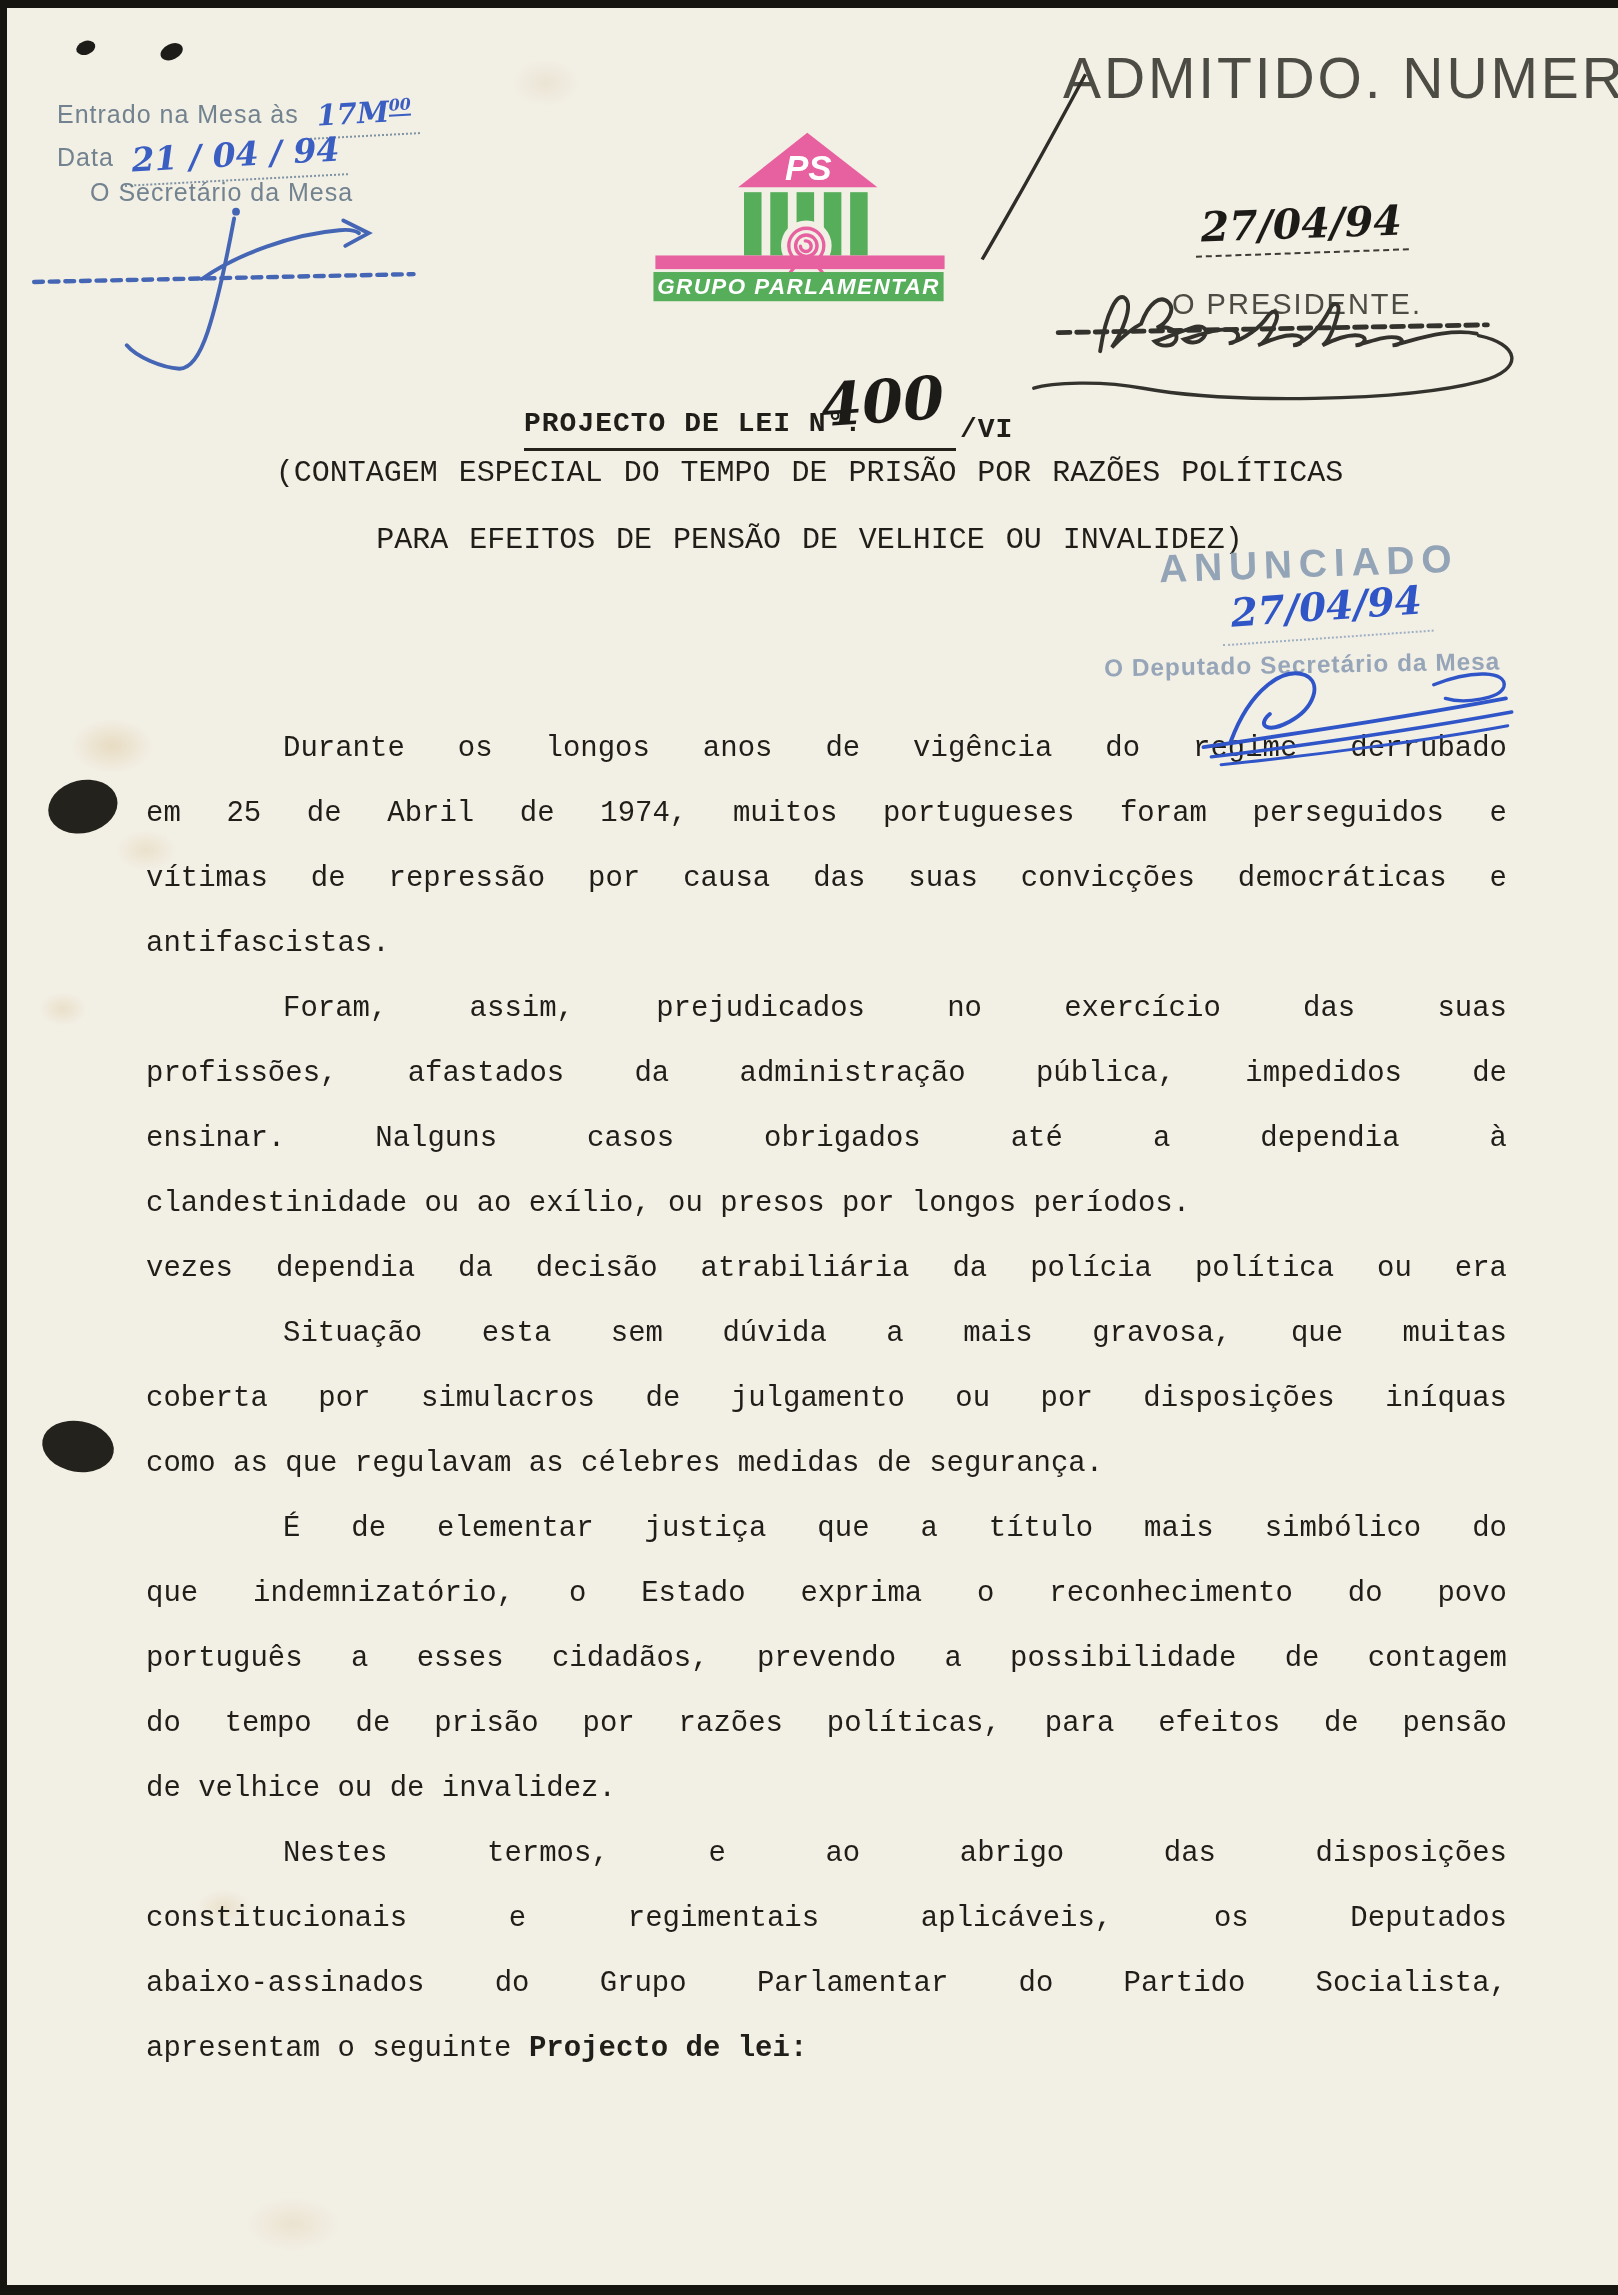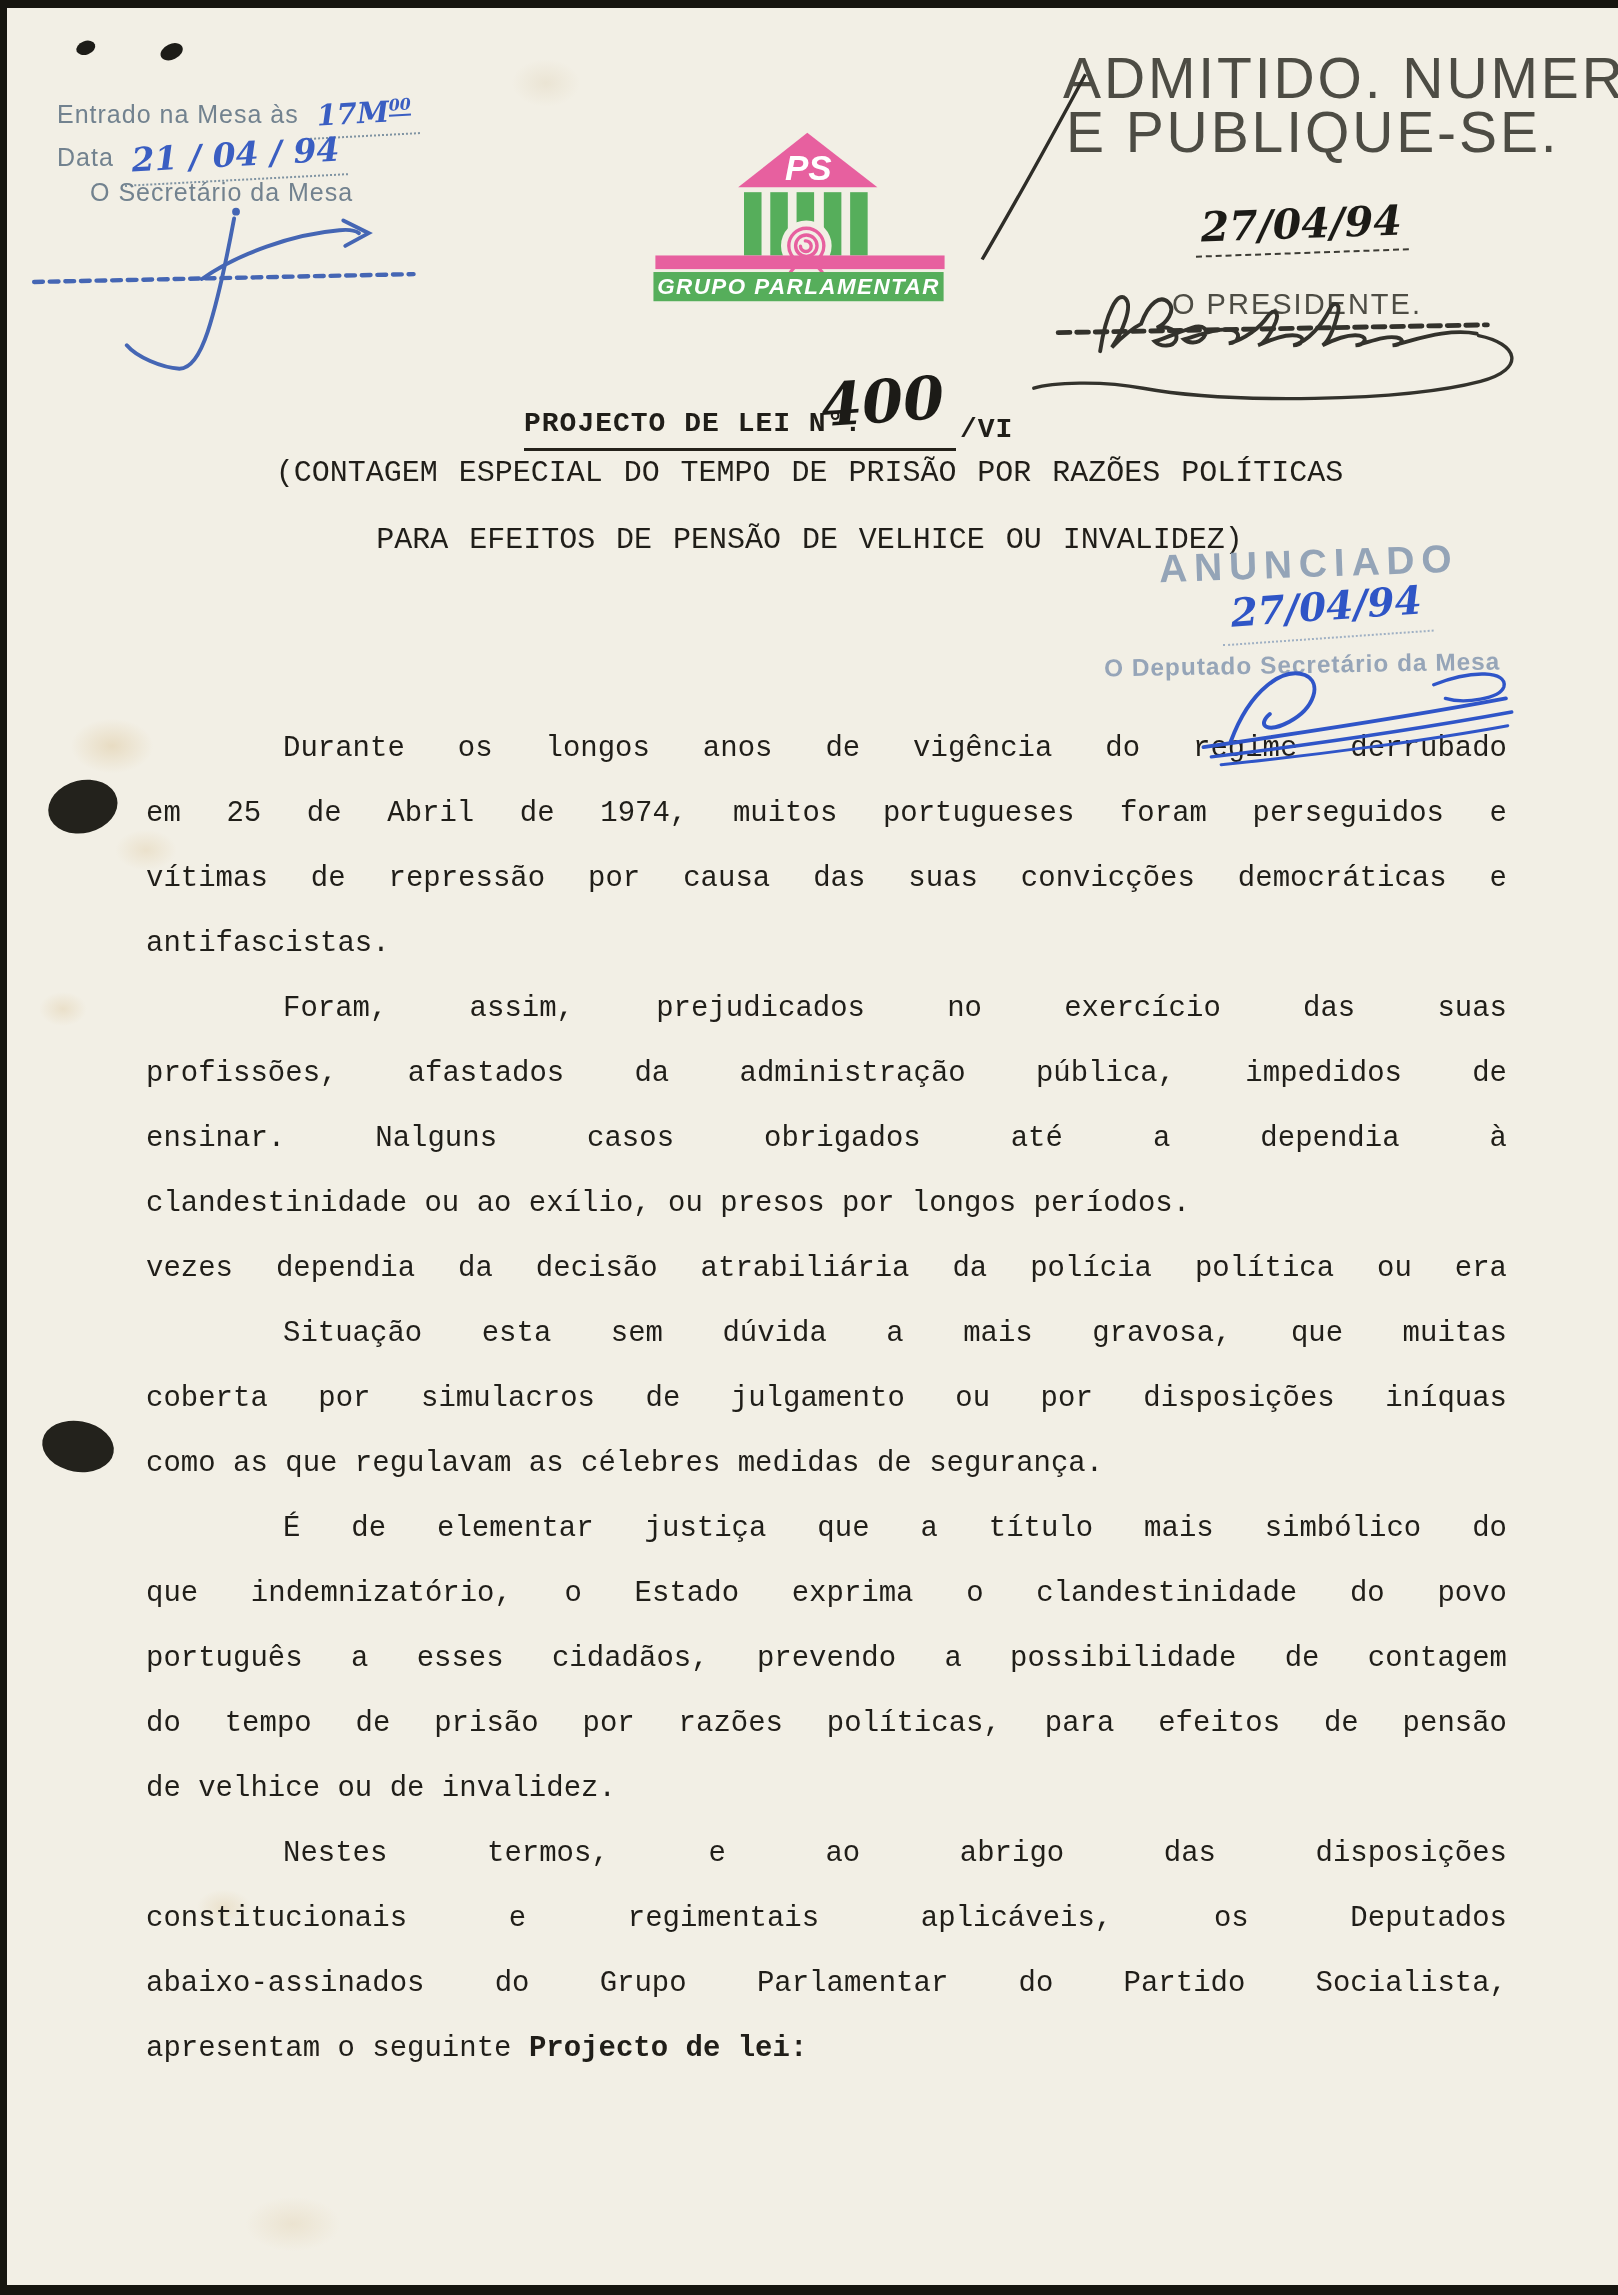--- a/index.html
+++ b/index.html
@@ -66,21 +66,20 @@
     <span class="stamp-left">Entrado na Mesa às</span>
     <span class="hand hand-blue u-dot rot-3" style="font-size:29px;"><span>17</span><span>M</span><span class="sup2">00</span></span>
   </div>
   <div class="abs row" style="left:57px; top:135px;">
     <span class="stamp-left">Data</span>
     <span class="hand hand-blue u-dot rot-3" style="font-size:33px;">21 / 04 / 94</span>
   </div>
   <div class="abs stamp-left" style="left:90px; top:178px;">O Secretário da Mesa</div>
 
   <div class="abs stamp-right" style="left:1063px; top:45px;">ADMITIDO. NUMERE-SE</div>
-  <div class="abs stamp-right" style="left:1066px; top:99px;">E PUBLIQUE-SE.</div>
   <div class="abs hand hand-black u-dash-dark rot-2" style="left:1195px; top:200px; font-size:41px;">27/04/94</div>
   <div class="abs stamp-right small" style="left:1172px; top:247px;margin-top:41px;">O PRESIDENTE.</div>
 
   <svg class="abs" style="left:624px; top:125px;" width="351" height="185" viewBox="640 128 360 190">
     <polygon points="757,192 900,192 828,136" fill="#e7609f"></polygon>
     <text x="829" y="184" text-anchor="middle" font-family="Liberation Sans, sans-serif" font-size="36" font-weight="bold" font-style="italic" fill="#ffffff">PS</text>
     <g fill="#56ae5b">
       <rect x="763" y="197" width="18" height="65"></rect>
       <rect x="790" y="197" width="18" height="65"></rect>
       <rect x="817" y="197" width="18" height="65"></rect>
@@ -121,21 +120,21 @@
     <div class="bline">profissões, afastados da administração pública, impedidos de</div>
     <div class="bline">ensinar. Nalguns casos obrigados até a dependia à</div>
     <div class="bline last">clandestinidade ou ao exílio, ou presos por longos períodos.</div>
 
     <div class="bline">vezes dependia da decisão atrabiliária da polícia política ou era</div>
     <div class="bline first">Situação esta sem dúvida a mais gravosa, que muitas</div>
     <div class="bline">coberta por simulacros de julgamento ou por disposições iníquas</div>
     <div class="bline last">como as que regulavam as célebres medidas de segurança.</div>
 
     <div class="bline first">É de elementar justiça que a título mais simbólico do</div>
-    <div class="bline">que indemnizatório, o Estado exprima o clandestinidade do povo</div>
+    <div class="bline">que indemnizatório, o Estado exprima o reconhecimento do povo</div>
     <div class="bline">português a esses cidadãos, prevendo a possibilidade de contagem</div>
     <div class="bline">do tempo de prisão por razões políticas, para efeitos de pensão</div>
     <div class="bline last">de velhice ou de invalidez.</div>
 
     <div class="bline first">Nestes termos, e ao abrigo das disposições</div>
     <div class="bline">constitucionais e regimentais aplicáveis, os Deputados</div>
     <div class="bline">abaixo-assinados do Grupo Parlamentar do Partido Socialista,</div>
     <div class="bline last"><span>apresentam o seguinte </span><b>Projecto de lei:</b></div>
   </div>
 

